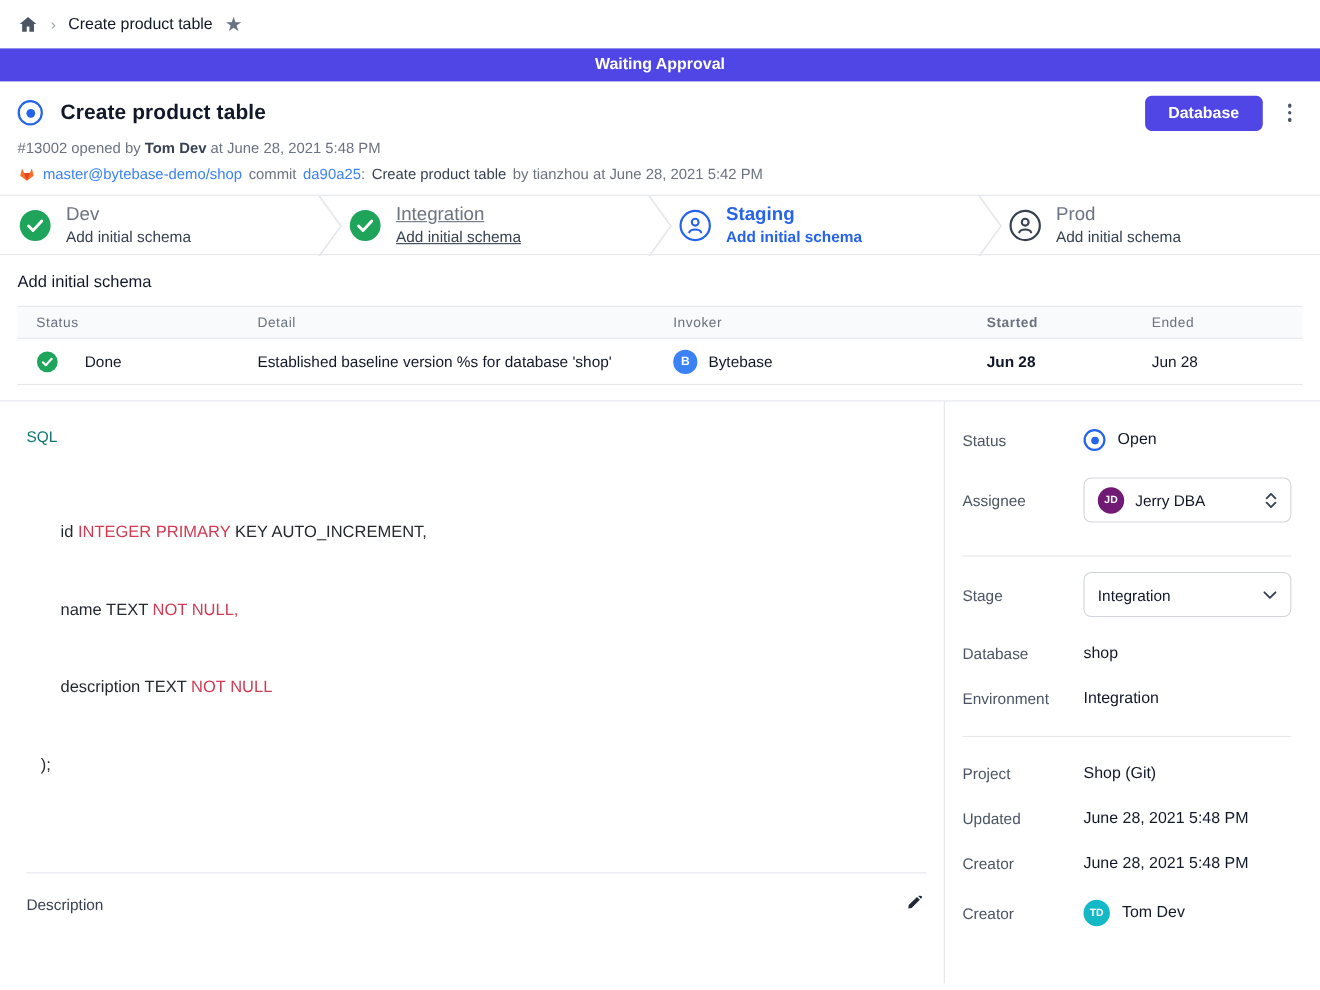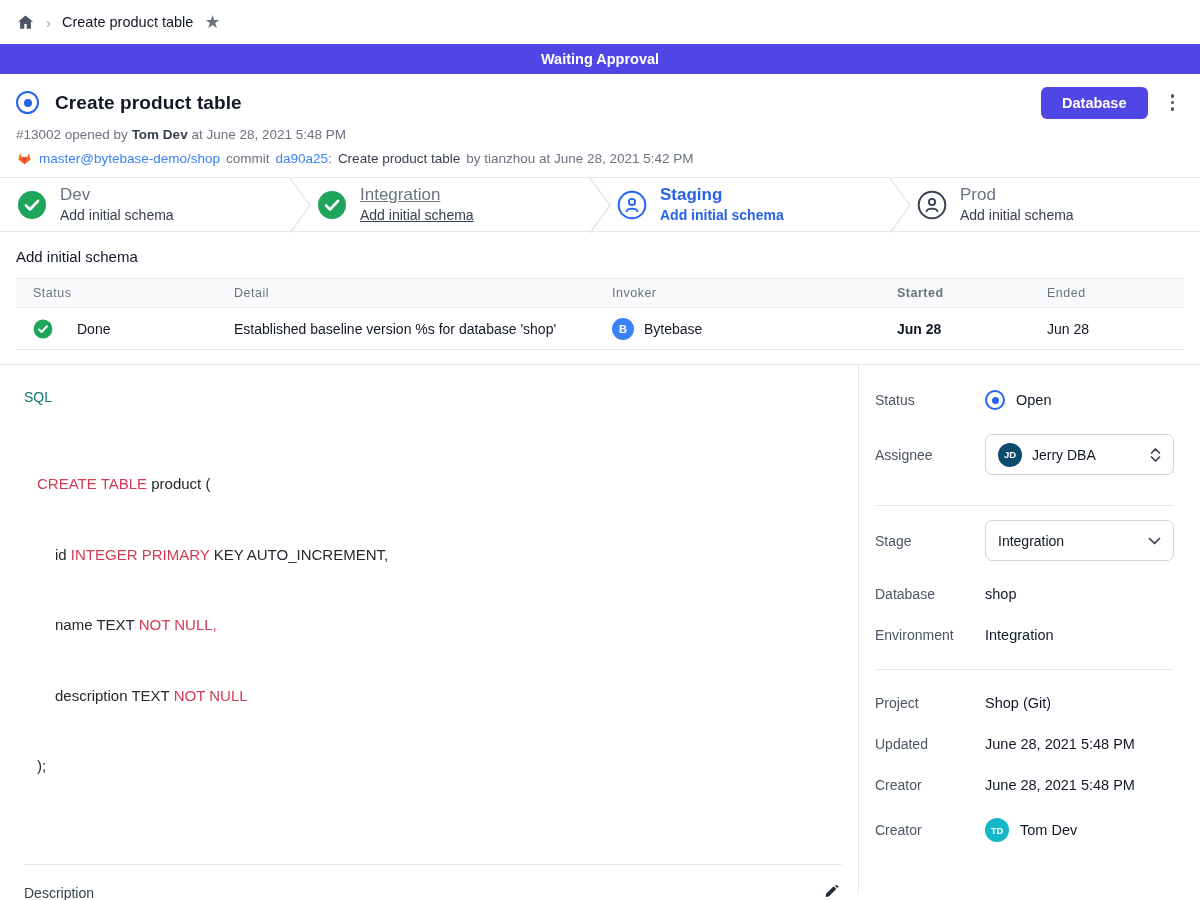--- a/index.html
+++ b/index.html
@@ -56,21 +56,21 @@
   .t-head { display:flex; align-items:center; height:30px; background:#f9fafb;
     border-top:1px solid #e5e7eb; border-bottom:1px solid #e5e7eb;
     font-size:12.5px; color:#6b7280; letter-spacing:0.5px; }
   .t-row { display:flex; align-items:center; height:42px; border-bottom:1px solid #e5e7eb; font-size:14px; color:#111827; }
   .c1 { width:218px; padding-left:17px; } .c2 { width:378px; } .c3 { width:285px; } .c4 { width:150px;font-weight:bold; } .c5 { flex:1; }
   .cell-status { display:flex; align-items:center; gap:24px; }
   .cell-status svg { width:20px; height:20px; }
   .cell-invoker { display:flex; align-items:center; gap:10px; }
   .avatar { border-radius:50%; color:#fff; font-weight:700; display:inline-flex; align-items:center; justify-content:center; }
   .av-b  { width:22px; height:22px; background:#3b82f6; font-size:11px; }
-  .av-jd { width:24px; height:24px; background:#0c4a6e; font-size:9.5px; }
+  .av-jd { width:24px; height:24px; background:#701a75; font-size:9.5px; }
   .av-td { width:24px; height:24px; background:#14b8c6; font-size:9.5px; }
 
   
   .content { display:flex; border-top:1px solid #e5e7eb; margin-top:14px; height:530px; }
   .main { flex:1; padding:24px 16px 0 24px; }
   .sql-label { font-size:14px; color:#0f766e; }
   .sql-code { margin:20px 0 0 13px; font-size:15px; line-height:23.5px; color:#24292f; white-space:pre; }
   .sql-line.ind { padding-left:18px; }
   .kw { color:#d23b53; }
   .main-divider { border:none; border-top:1px solid #e5e7eb; margin:39px 0 0; }
@@ -228,21 +228,20 @@
       <span class="c4">Jun 28</span>
       <span class="c5">Jun 28</span>
     </div>
   </div>
 </div>
 
 <div class="content">
   <div class="main">
     <div class="sql-label">SQL</div>
     <div class="sql-code">
-      <div class="sql-line"><span class="kw">CREATE TABLE</span><span> product (</span></div>
       <div class="sql-line ind"><span>id </span><span class="kw">INTEGER PRIMARY</span><span> KEY AUTO_INCREMENT,</span></div>
       <div class="sql-line ind"><span>name TEXT </span><span class="kw">NOT NULL,</span></div>
       <div class="sql-line ind"><span>description TEXT </span><span class="kw">NOT NULL</span></div>
       <div class="sql-line"><span>);</span></div>
     </div>
 
     <hr class="main-divider">
 
     <div class="desc-row">
       <span class="desc-label">Description</span>

